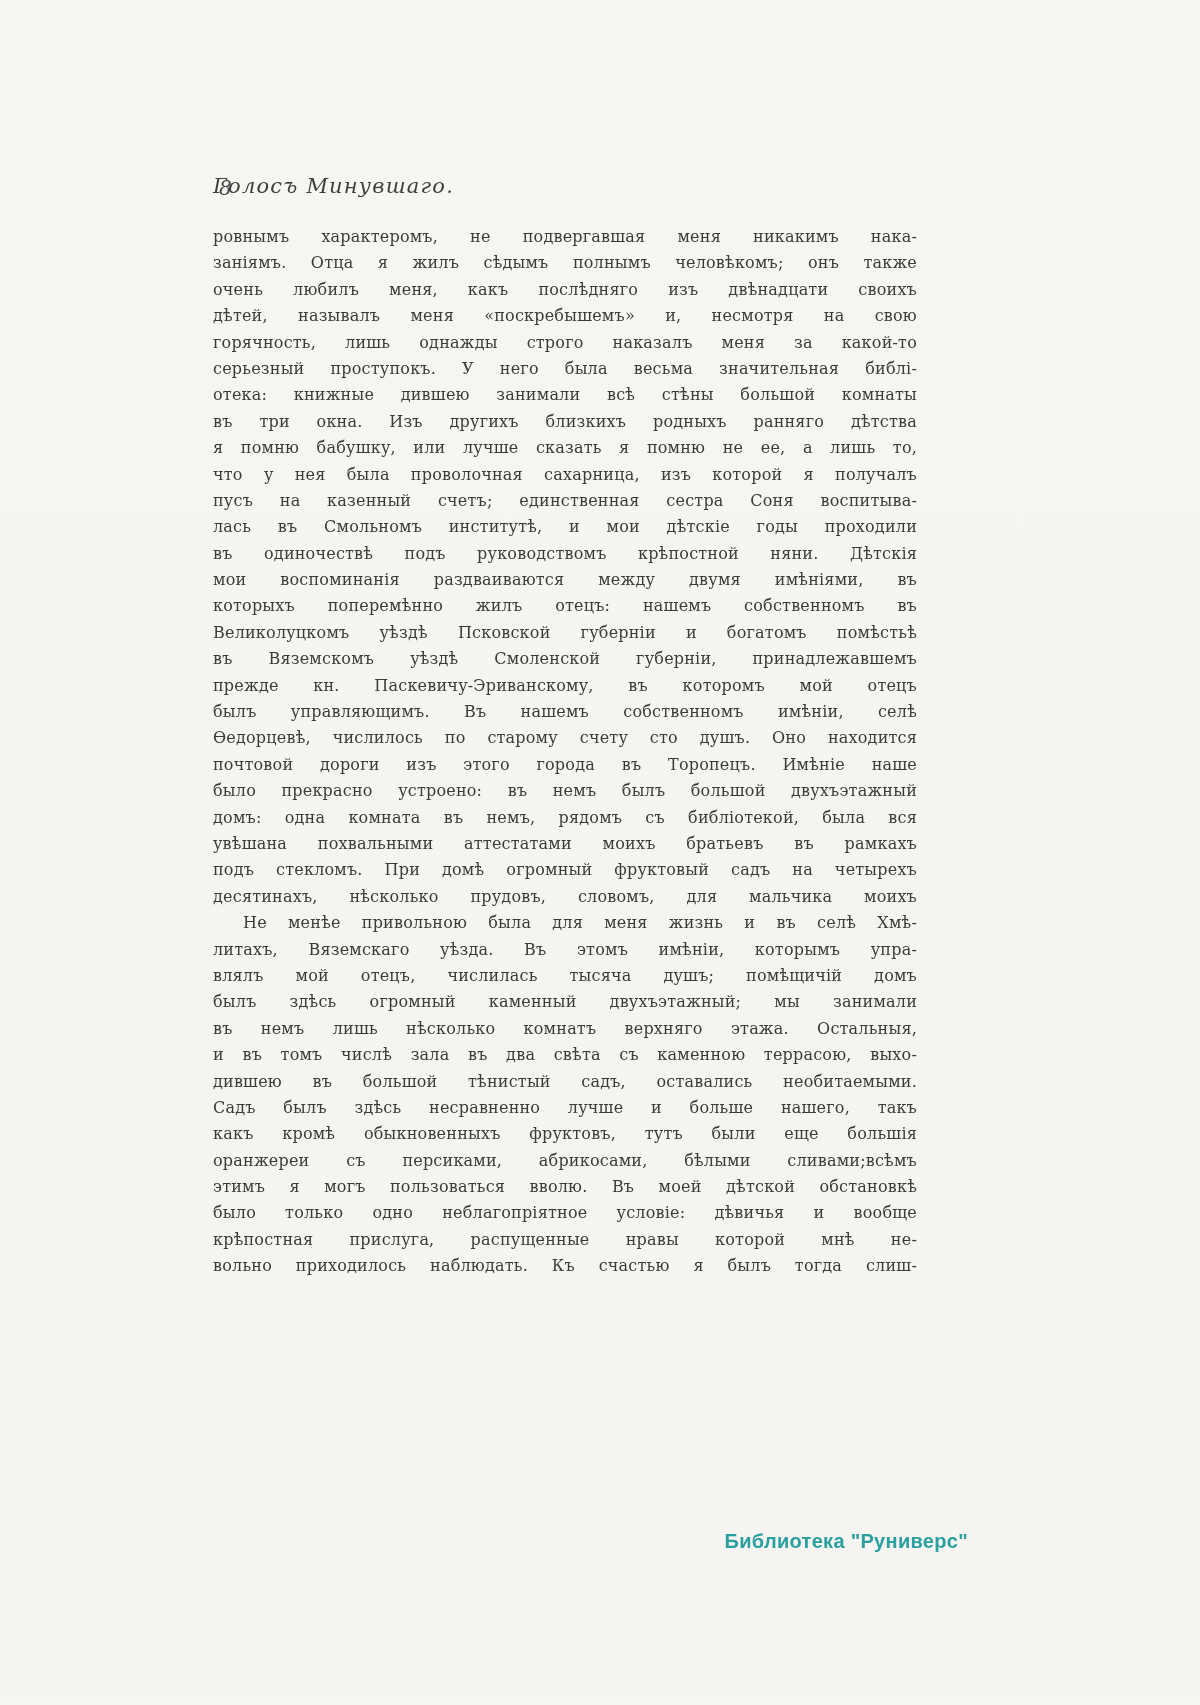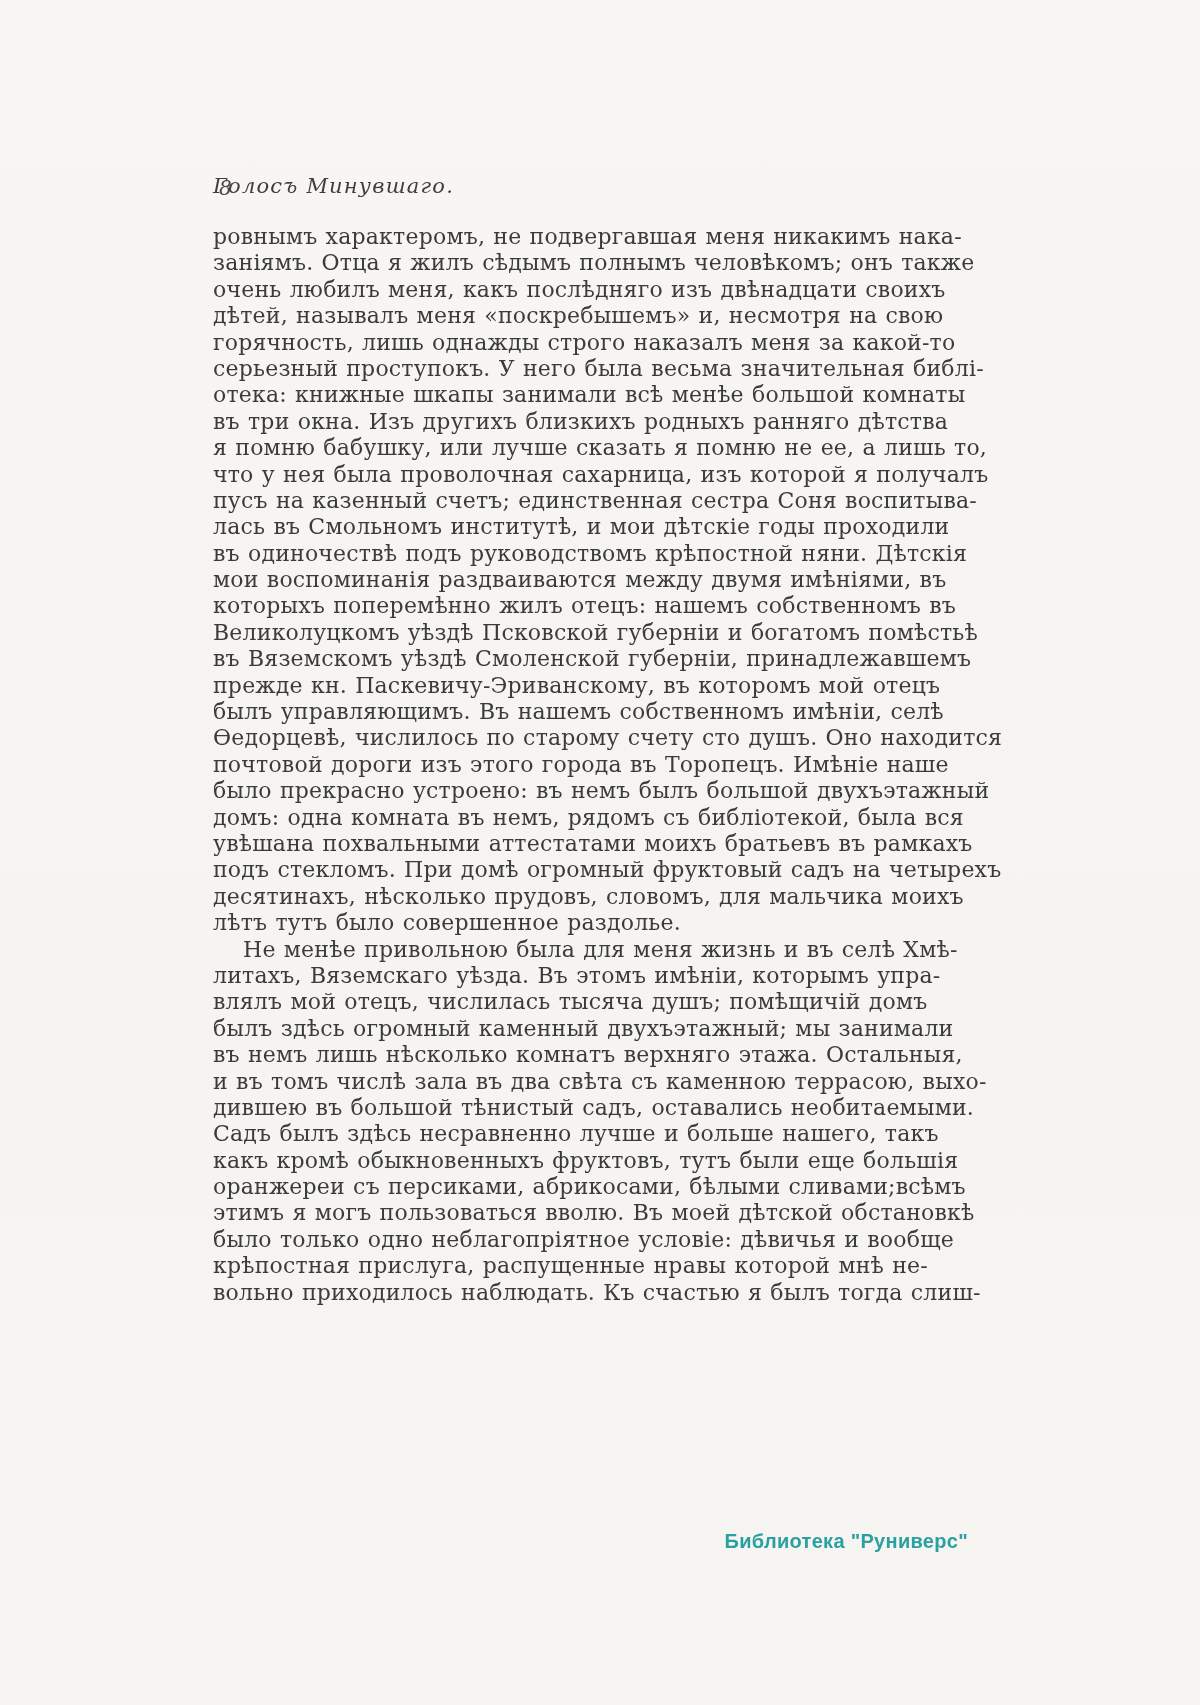--- a/index.html
+++ b/index.html
@@ -38,21 +38,21 @@
     color: #3f3f3f;
   }
   .text-block {
     position: absolute;
     left: 213px;
     top: 224px;
     width: 704px;
     color: #3b3b3b;
   }
   .line {
-    font-size: 22px;
+    font-size: 16px;
     line-height: 26.4px;
     height: 26.4px;
     white-space: nowrap;
     text-align: justify;
     text-align-last: justify;
     letter-spacing: 0.2px;
     word-spacing: 1px;
   }
   .line.no-justify {
     text-align-last: left;
@@ -78,41 +78,40 @@
   <span class="page-number">8</span>
   <div class="running-head">Голосъ Минувшаго.</div>
 
   <div class="text-block" id="text-block">
       <div class="line">ровнымъ характеромъ, не подвергавшая меня никакимъ нака-</div>
       <div class="line">заніямъ. Отца я жилъ сѣдымъ полнымъ человѣкомъ; онъ также</div>
       <div class="line">очень любилъ меня, какъ послѣдняго изъ двѣнадцати своихъ</div>
       <div class="line">дѣтей, называлъ меня «поскребышемъ» и, несмотря на свою</div>
       <div class="line">горячность, лишь однажды строго наказалъ меня за какой-то</div>
       <div class="line">серьезный проступокъ. У него была весьма значительная библі-</div>
-      <div class="line">отека: книжные шкапы занимали всѣ менѣе большой комнаты</div>
+      <div class="line">отека: книжные дившею занимали всѣ стѣны большой комнаты</div>
       <div class="line">въ три окна. Изъ другихъ близкихъ родныхъ ранняго дѣтства</div>
       <div class="line">я помню бабушку, или лучше сказать я помню не ее, а лишь то,</div>
       <div class="line">что у нея была проволочная сахарница, изъ которой я получалъ</div>
       <div class="line">пусъ на казенный счетъ; единственная сестра Соня воспитыва-</div>
       <div class="line">лась въ Смольномъ институтѣ, и мои дѣтскіе годы проходили</div>
       <div class="line">въ одиночествѣ подъ руководствомъ крѣпостной няни. Дѣтскія</div>
       <div class="line">мои воспоминанія раздваиваются между двумя имѣніями, въ</div>
       <div class="line">которыхъ поперемѣнно жилъ отецъ: нашемъ собственномъ въ</div>
       <div class="line">Великолуцкомъ уѣздѣ Псковской губерніи и богатомъ помѣстьѣ</div>
       <div class="line">въ Вяземскомъ уѣздѣ Смоленской губерніи, принадлежавшемъ</div>
       <div class="line">прежде кн. Паскевичу-Эриванскому, въ которомъ мой отецъ</div>
       <div class="line">былъ управляющимъ. Въ нашемъ собственномъ имѣніи, селѣ</div>
       <div class="line">Ѳедорцевѣ, числилось по старому счету сто душъ. Оно находится</div>
       <div class="line">почтовой дороги изъ этого города въ Торопецъ. Имѣніе наше</div>
       <div class="line">было прекрасно устроено: въ немъ былъ большой двухъэтажный</div>
       <div class="line">домъ: одна комната въ немъ, рядомъ съ библіотекой, была вся</div>
       <div class="line">увѣшана похвальными аттестатами моихъ братьевъ въ рамкахъ</div>
       <div class="line">подъ стекломъ. При домѣ огромный фруктовый садъ на четырехъ</div>
       <div class="line">десятинахъ, нѣсколько прудовъ, словомъ, для мальчика моихъ</div>
-      <div class="line no-justify">лѣтъ тутъ было совершенное раздолье.</div>
       <div class="line indent">Не менѣе привольною была для меня жизнь и въ селѣ Хмѣ-</div>
       <div class="line">литахъ, Вяземскаго уѣзда. Въ этомъ имѣніи, которымъ упра-</div>
       <div class="line">влялъ мой отецъ, числилась тысяча душъ; помѣщичій домъ</div>
       <div class="line">былъ здѣсь огромный каменный двухъэтажный; мы занимали</div>
       <div class="line">въ немъ лишь нѣсколько комнатъ верхняго этажа. Остальныя,</div>
       <div class="line">и въ томъ числѣ зала въ два свѣта съ каменною террасою, выхо-</div>
       <div class="line">дившею въ большой тѣнистый садъ, оставались необитаемыми.</div>
       <div class="line">Садъ былъ здѣсь несравненно лучше и больше нашего, такъ</div>
       <div class="line">какъ кромѣ обыкновенныхъ фруктовъ, тутъ были еще большія</div>
       <div class="line">оранжереи съ персиками, абрикосами, бѣлыми сливами;всѣмъ</div>

